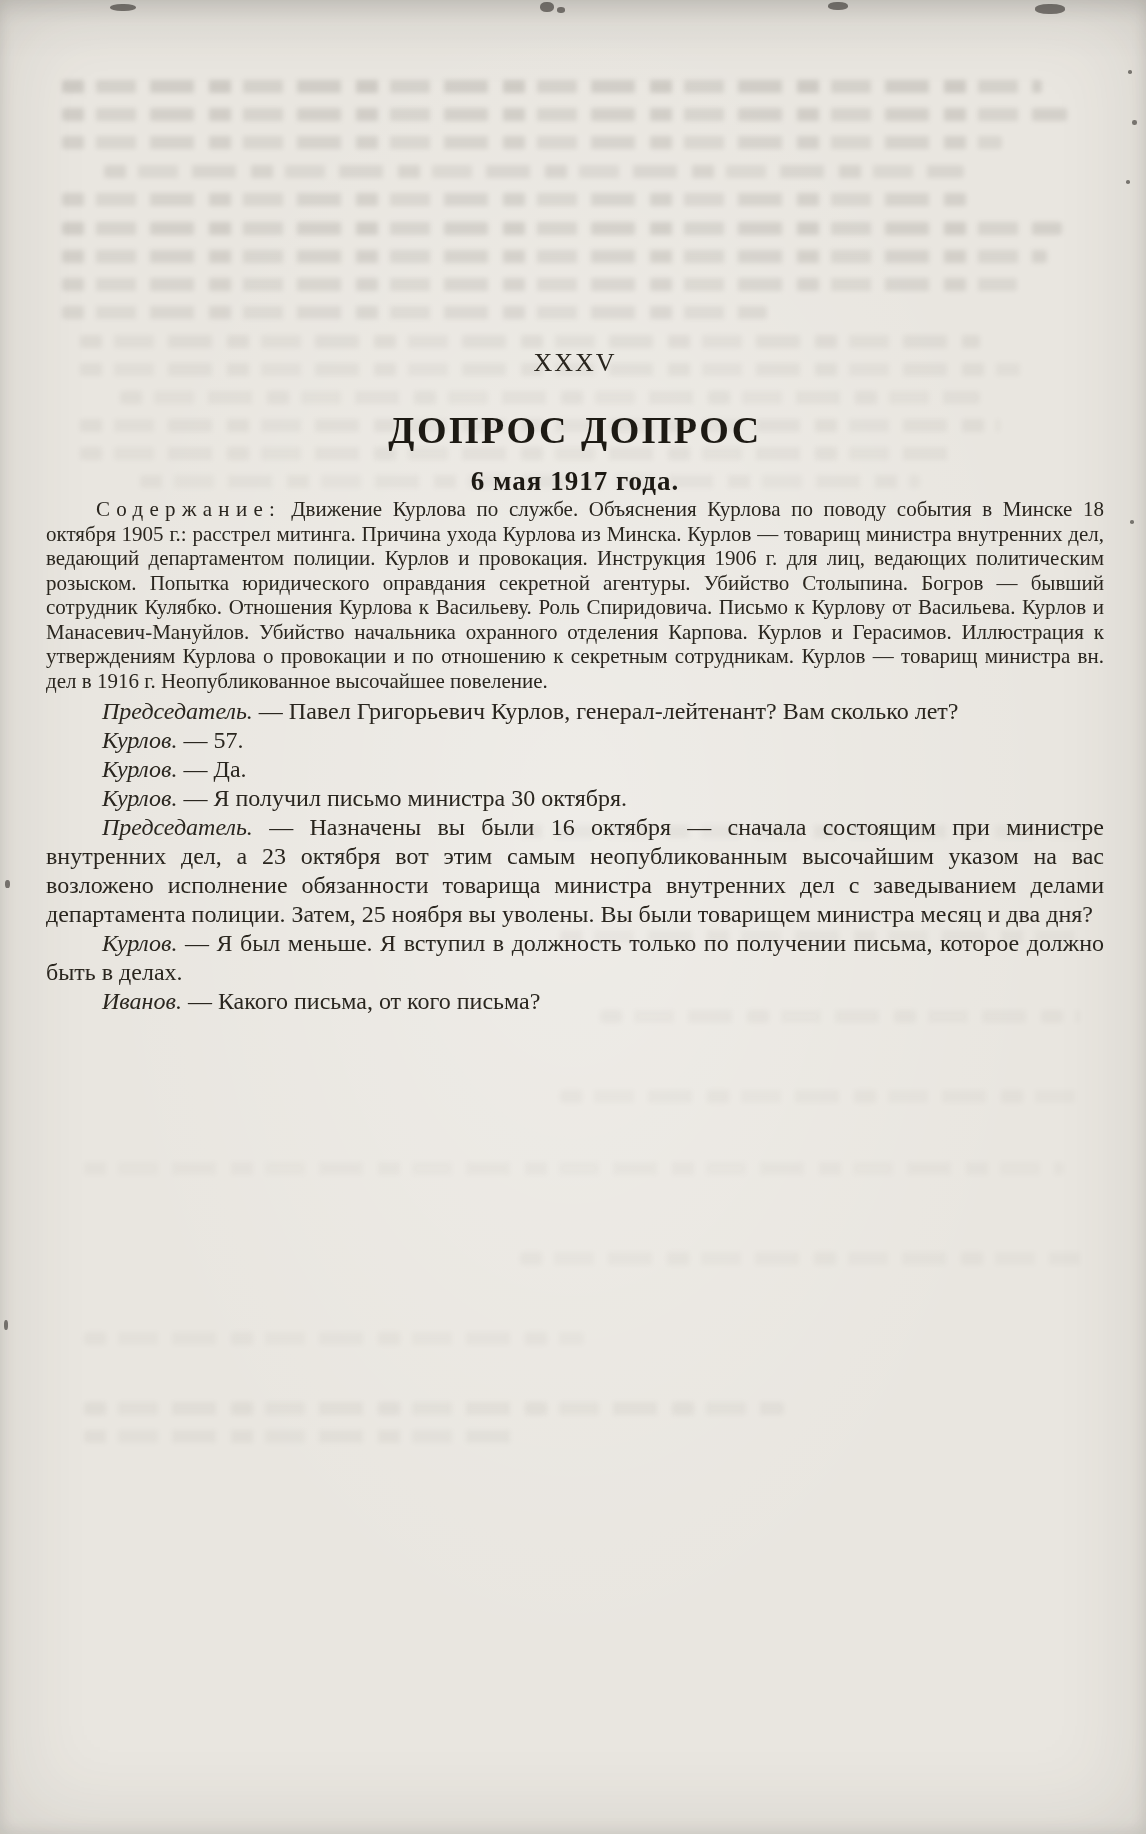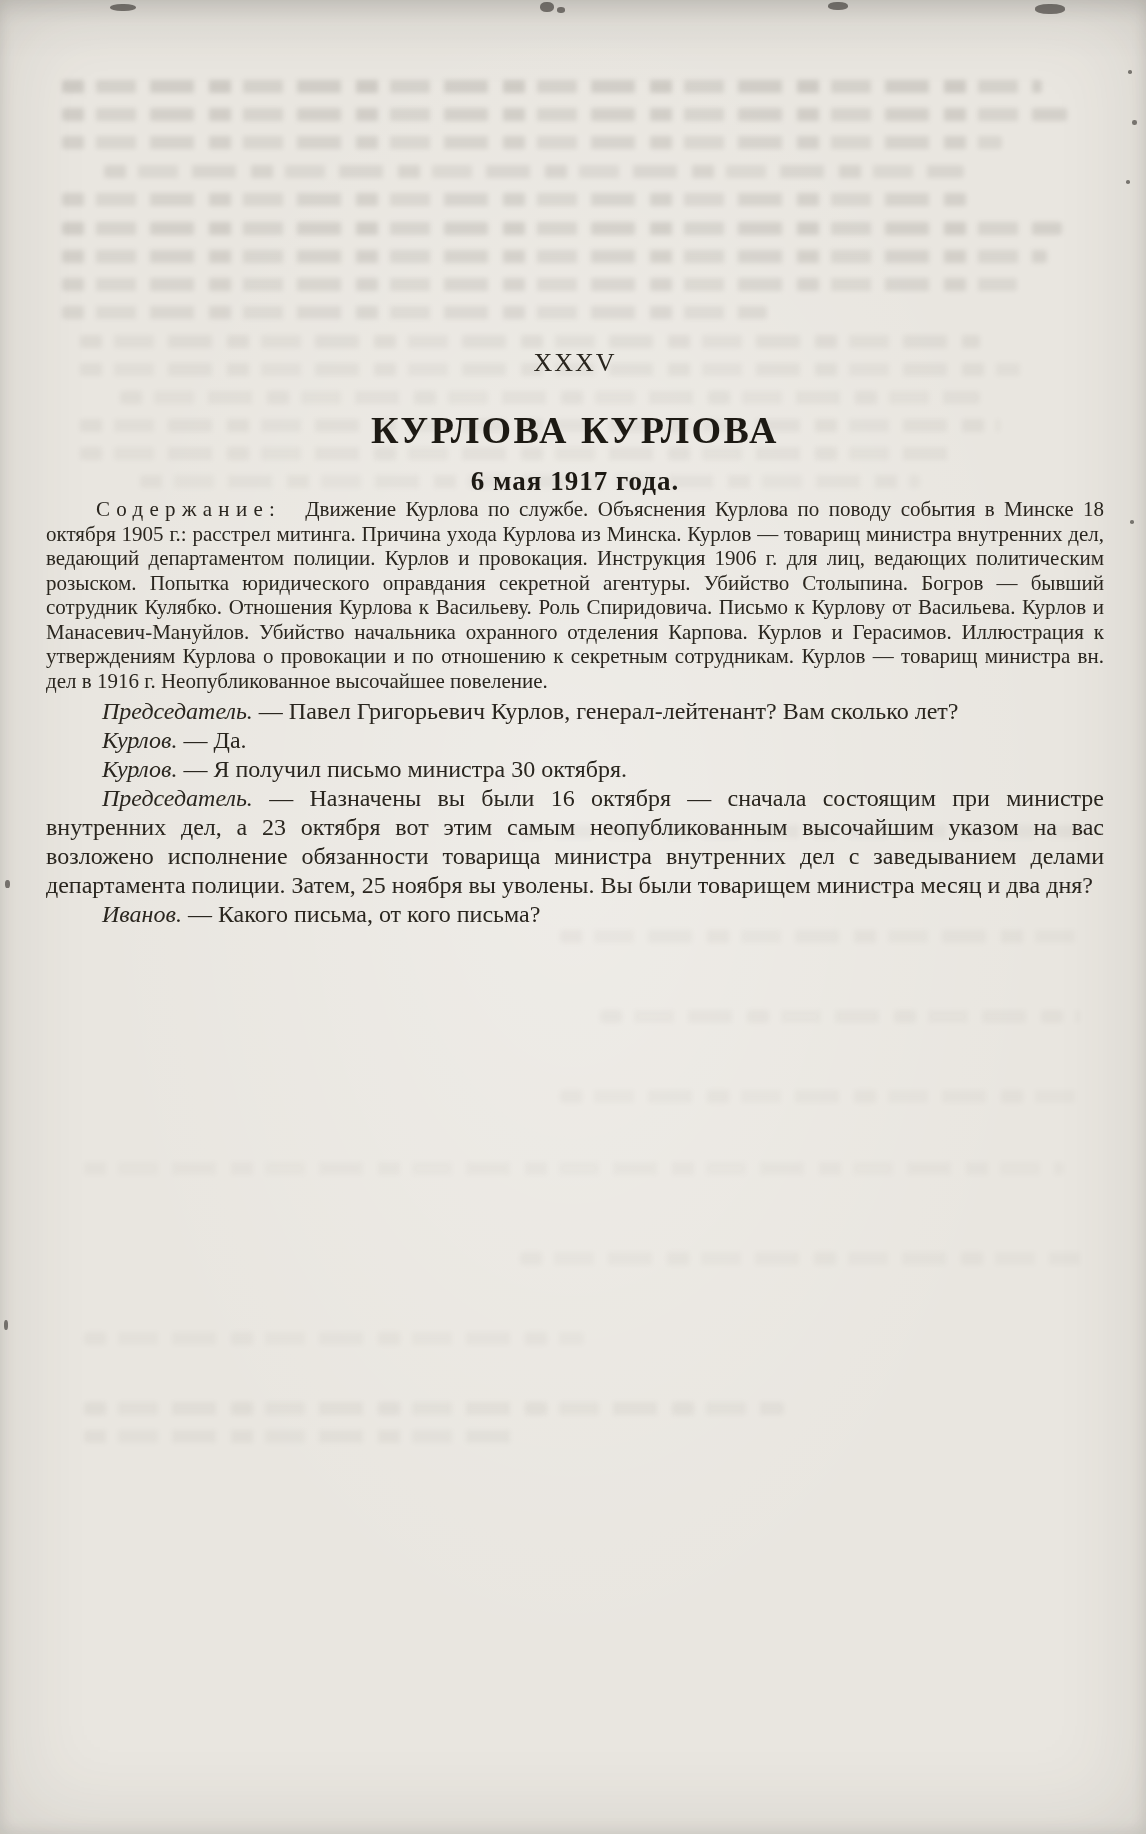--- a/index.html
+++ b/index.html
@@ -50,21 +50,21 @@
     color:var(--ink-strong);margin-bottom:14px;
   }
   .subtitle{
     text-align:center;font-size:27px;font-weight:700;letter-spacing:1px;
     color:var(--ink-strong);
   }
   .summary{
     font-size:21px;line-height:24.5px;text-align:justify;
     text-indent:50px;color:var(--ink);
   }
-  .summary-label{letter-spacing:0.30em;margin-right:24px;}
+  .summary-label{letter-spacing:0.30em;margin-right:10px;}
   .dialogue{margin-top:4px;}
   .dialogue p{
     font-size:24px;line-height:29px;text-align:justify;text-indent:56px;
     color:var(--ink);
   }
   .speaker{font-style:italic;}
 </style>
 </head>
 <body>
 
@@ -104,49 +104,57 @@
   <div class="speck" style="top:4px;left:1035px;width:30px;height:10px"></div>
   <div class="speck" style="top:70px;left:1128px;width:4px;height:4px"></div>
   <div class="speck" style="top:120px;left:1132px;width:5px;height:5px"></div>
   <div class="speck" style="top:180px;left:1126px;width:4px;height:4px"></div>
   <div class="speck" style="top:520px;left:1130px;width:4px;height:4px"></div>
   <div class="speck" style="top:880px;left:5px;width:5px;height:8px"></div>
   <div class="speck" style="top:1320px;left:4px;width:4px;height:10px"></div>
 
   <main class="text-block">
     <div class="chapter-number">XXXV</div>
-    <h1 class="title">КУРЛОВА КУРЛОВА</h1>
+    <h1 class="title">ДОПРОС ДОПРОС</h1>
     <h2 class="subtitle">6 мая 1917 года.</h2>
     <p class="summary">
       <span class="summary-label">Содержание:</span><span>Движение Курлова по службе. Объяснения Курлова по поводу события в Минске 18 октября 1905 г.: расстрел митинга. Причина ухода Курлова из Минска. Курлов — товарищ министра внутренних дел, ведающий департаментом полиции. Курлов и провокация. Инструкция 1906 г. для лиц, ведающих политическим розыском. Попытка юридического оправдания секретной агентуры. Убийство Столыпина. Богров — бывший сотрудник Кулябко. Отношения Курлова к Васильеву. Роль Спиридовича. Письмо к Курлову от Васильева. Курлов и Манасевич-Мануйлов. Убийство начальника охранного отделения Карпова. Курлов и Герасимов. Иллюстрация к утверждениям Курлова о провокации и по отношению к секретным сотрудникам. Курлов — товарищ министра вн. дел в 1916 г. Неопубликованное высочайшее повеление.</span>
     </p>
     <div class="dialogue">
   <p>
     <i class="speaker">Председатель. </i>
     <span>— Павел Григорьевич Курлов, генерал-лейтенант? Вам сколько лет?</span>
   </p>
 
+  <p>
+    <i class="speaker">Курлов. </i>
+    <span>— 57.</span>
+  </p>
 
 
   <p>
     <i class="speaker">Курлов. </i>
     <span>— Да.</span>
   </p>
 
 
   <p>
     <i class="speaker">Курлов. </i>
     <span>— Я получил письмо министра 30 октября.</span>
   </p>
 
   <p>
     <i class="speaker">Председатель. </i>
     <span>— Назначены вы были 16 октября — сначала состоящим при министре внутренних дел, а 23 октября вот этим самым неопубликованным высочайшим указом на вас возложено исполнение обязанности товарища министра внутренних дел с заведыванием делами департамента полиции. Затем, 25 ноября вы уволены. Вы были товарищем министра месяц и два дня?</span>
   </p>
 
+  <p>
+    <i class="speaker">Курлов. </i>
+    <span>— Я был меньше. Я вступил в должность только по получении письма, которое должно быть в делах.</span>
+  </p>
 
   <p>
     <i class="speaker">Иванов. </i>
     <span>— Какого письма, от кого письма?</span>
   </p>
 </div>
   </main>
 </div>
 
 </body></html>

